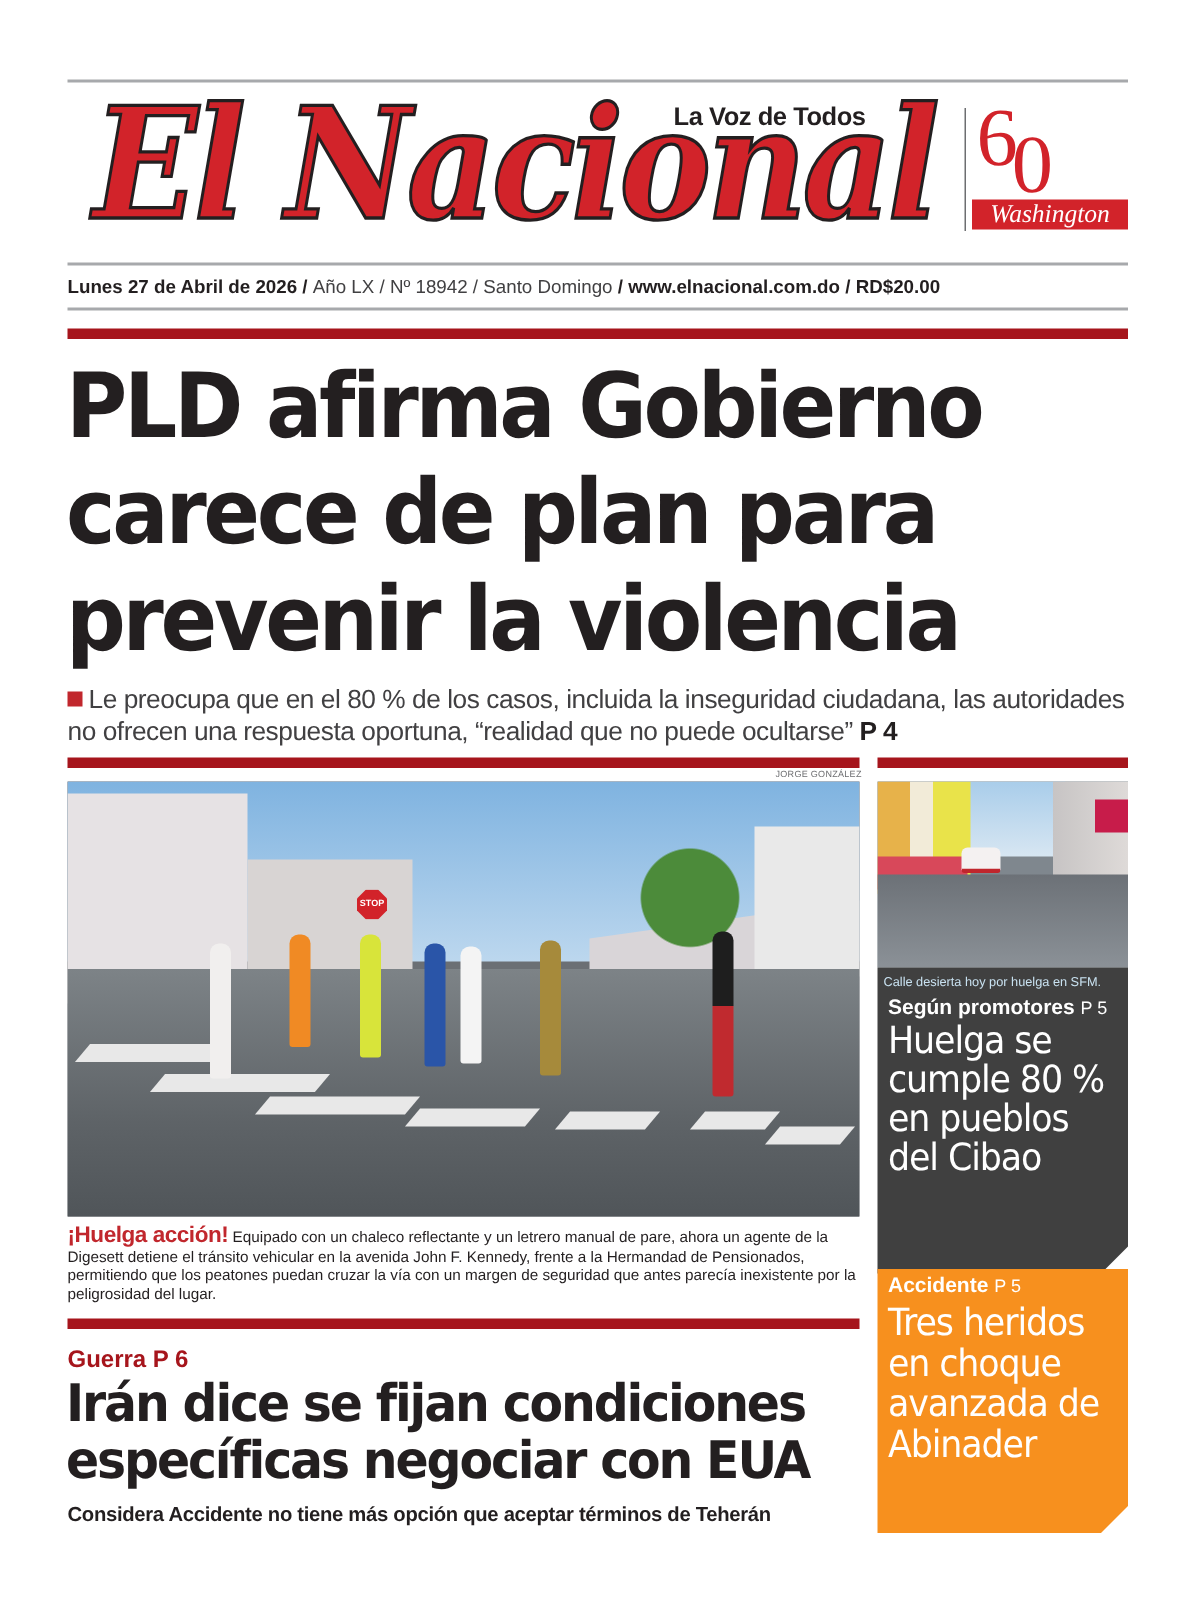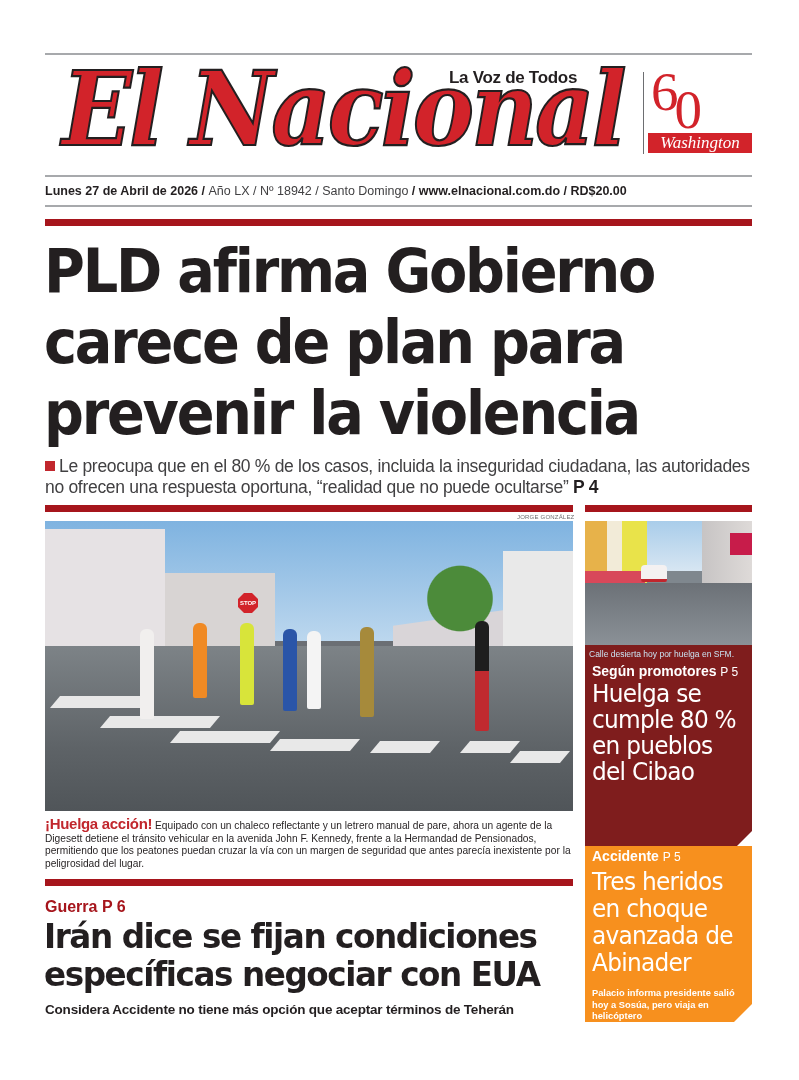--- a/index.html
+++ b/index.html
@@ -53,21 +53,21 @@
   
   .photo-side { left: 585px; top: 521px; width: 167px; height: 124px; overflow: hidden; background:#7f878e; }
   .side-sky { position:absolute; left:50px; top:0; width:75px; height:50px; background: linear-gradient(#a9cdea, #d7e6f2); }
   .side-bl { position:absolute; left:0; top:0; width:62px; height:75px; background: linear-gradient(90deg, #e7b24a 0 35%, #f2ebd8 35% 60%, #e9e34a 60%); }
   .side-bl2 { position:absolute; left:0; top:50px; width:60px; height:22px; background:#d8485a; }
   .side-br { position:absolute; right:0; top:0; width:50px; height:72px; background: linear-gradient(90deg,#c7c4c4,#dedad8); }
   .side-sign { position:absolute; right:0; top:12px; width:22px; height:22px; background:#c71c4a; }
   .side-road { position:absolute; left:0; top:62px; width:100%; height:62px; background: linear-gradient(#6c7177,#8b9197); }
   .side-car { position:absolute; left:56px; top:44px; width:26px; height:14px; background:#f4f1f1; border-radius:4px 4px 2px 2px; border-bottom:3px solid #c0262d; }
 
-  .blue-box { left: 585px; top: 645px; width: 167px; height: 204px; background: #7f1d1d; color: #ffffff; }
+  .blue-box { left: 585px; top: 645px; width: 167px; height: 204px; background: #404040; color: #ffffff; }
   .blue-box .cap { position:absolute; left: 4px; top: 4px; font-size: 8.5px; color: #c9e2f1; }
   .blue-box .kick { position:absolute; left: 7px; top: 18px; font-weight: bold; font-size: 14px; white-space: nowrap; }
   .blue-box .kick .p { font-weight: normal; font-size: 12px; }
   .blue-box .head { position:absolute; left: 7px; top: 36px; width: 158px; font-family: "DejaVu Sans", sans-serif; font-size: 25px; line-height: 26px; letter-spacing: -0.8px; transform: scaleX(0.93); transform-origin: left top; }
   .blue-box .sub { position:absolute; left: 7px; top: 153px; width: 158px; font-weight: bold; font-size: 9.3px; line-height: 11.5px; }
   .corner { position:absolute; right: 0; bottom: 0; width: 0; height: 0; border-style: solid; }
   .blue-box .corner { border-width: 0 0 18px 18px; border-color: transparent transparent #ffffff transparent; }
 
   .orange-box { left: 585px; top: 846px; width: 167px; height: 176px; background: #f7901e; color: #ffffff; }
   .orange-box .kick { position:absolute; left: 7px; top: 2px; font-weight: bold; font-size: 14px; white-space: nowrap; }
@@ -171,15 +171,14 @@
   <div class="head">Huelga se cumple 80 % en pueblos del Cibao</div>
   <div class="corner"></div>
 </div>
 
 <div class="abs orange-box">
   <div class="kick">
     <span>Accidente</span>
     <span class="p">P 5</span>
   </div>
   <div class="head">Tres heridos en choque avanzada de Abinader</div>
-  <div class="sub">Palacio informa presidente salió hoy a Sosúa, pero viaja en helicóptero</div>
   <div class="corner"></div>
 </div>
 
 </body></html>

